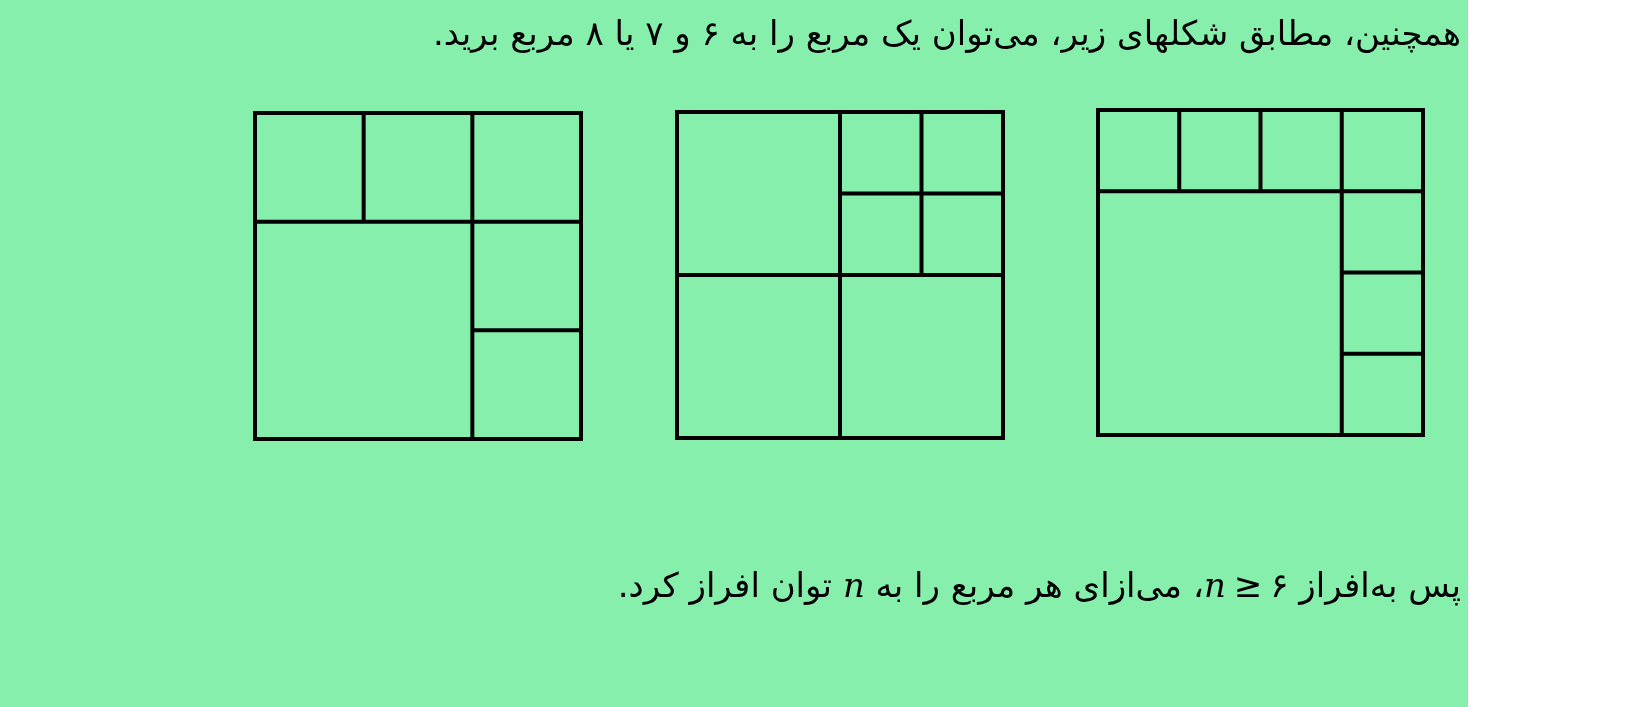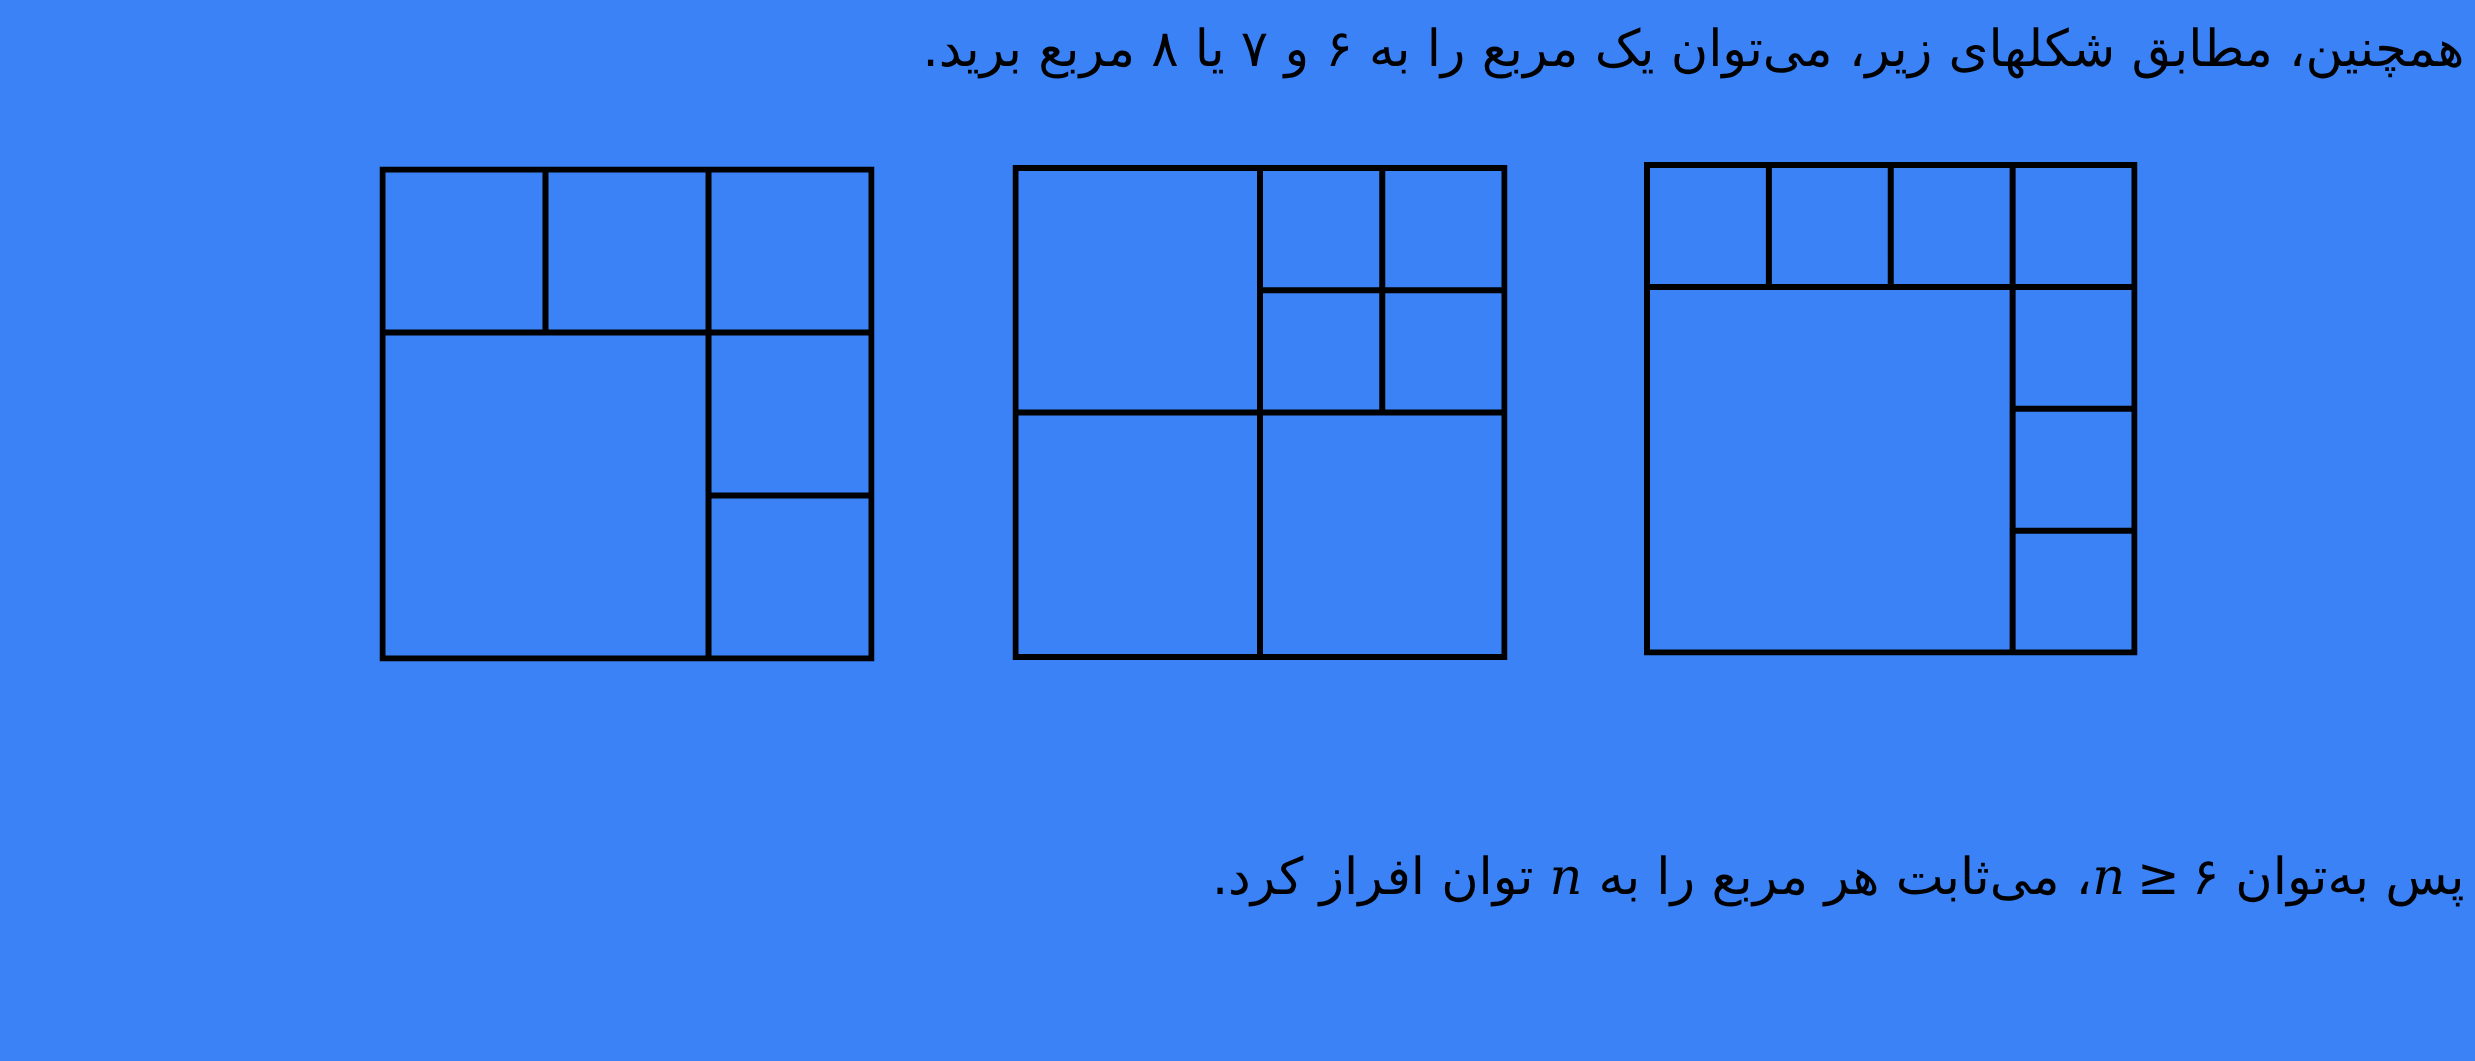--- a/index.html
+++ b/index.html
@@ -1,19 +1,19 @@
 <!DOCTYPE html>
 <html lang="fa"><head>
 <meta charset="utf-8">
 <style>
   html,body { margin:0; padding:0; background:#ffffff; }
   .page {
     position:relative;
-    width:1650px; height:707px;
-    background:#3b82f6;
+    width:1468px; height:707px;
+    background:#86efac;
     color:#000000;
     font-family:"DejaVu Sans", sans-serif;
     overflow:hidden;
   }
   .line {
     position:absolute;
     right:7px;
     margin:0;
     direction:rtl;
     white-space:nowrap;
@@ -65,16 +65,16 @@
         <rect x="2" y="2" width="325" height="325" fill="none" stroke="#000000" stroke-width="4"></rect>
         <line x1="2" y1="83.25" x2="327" y2="83.25" stroke="#000000" stroke-width="4"></line>
         <line x1="83.25" y1="2" x2="83.25" y2="83.25" stroke="#000000" stroke-width="4"></line>
         <line x1="164.5" y1="2" x2="164.5" y2="83.25" stroke="#000000" stroke-width="4"></line>
         <line x1="245.75" y1="2" x2="245.75" y2="327" stroke="#000000" stroke-width="4"></line>
         <line x1="245.75" y1="164.5" x2="327" y2="164.5" stroke="#000000" stroke-width="4"></line>
         <line x1="245.75" y1="245.75" x2="327" y2="245.75" stroke="#000000" stroke-width="4"></line>
       </svg>
     </div>
 
-  <p class="line conclusion"><span>پس به‌توان </span><span class="math-run" dir="ltr"><span class="math-var">n</span><span class="geq">≥</span><span>۶</span></span><span>، می‌ثابت هر مربع را به </span><span class="math-var" dir="ltr">n</span><span> توان افراز کرد.</span></p>
+  <p class="line conclusion"><span>پس به‌افراز </span><span class="math-run" dir="ltr"><span class="math-var">n</span><span class="geq">≥</span><span>۶</span></span><span>، می‌ازای هر مربع را به </span><span class="math-var" dir="ltr">n</span><span> توان افراز کرد.</span></p>
 
 
 </div>
 
 </body></html>

